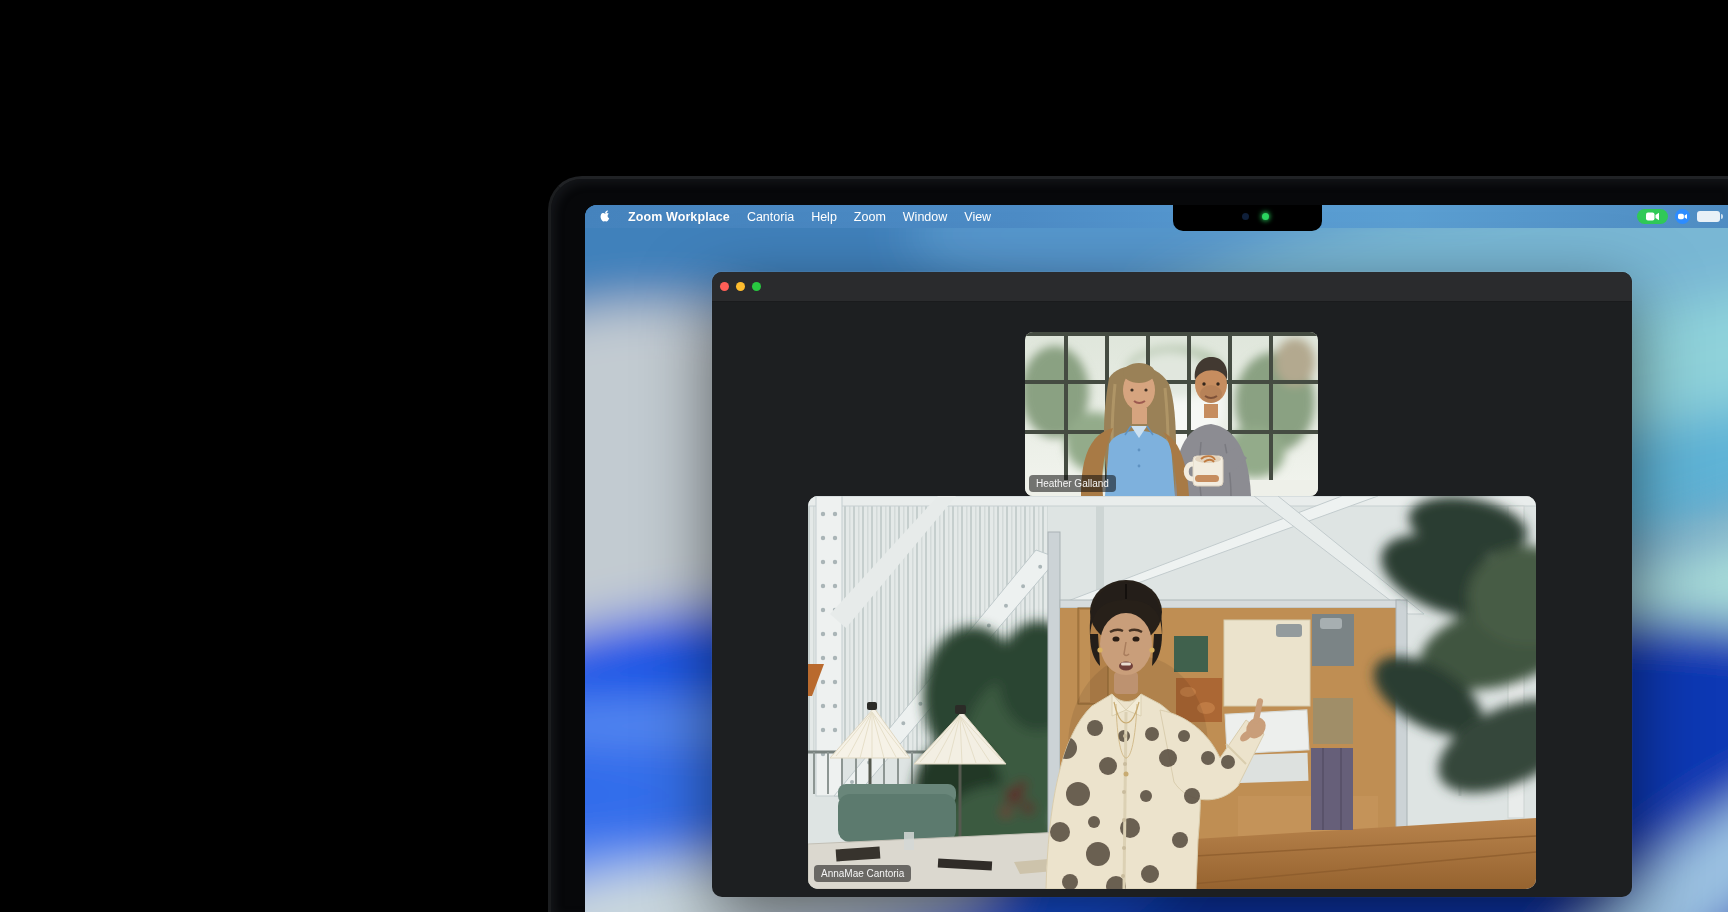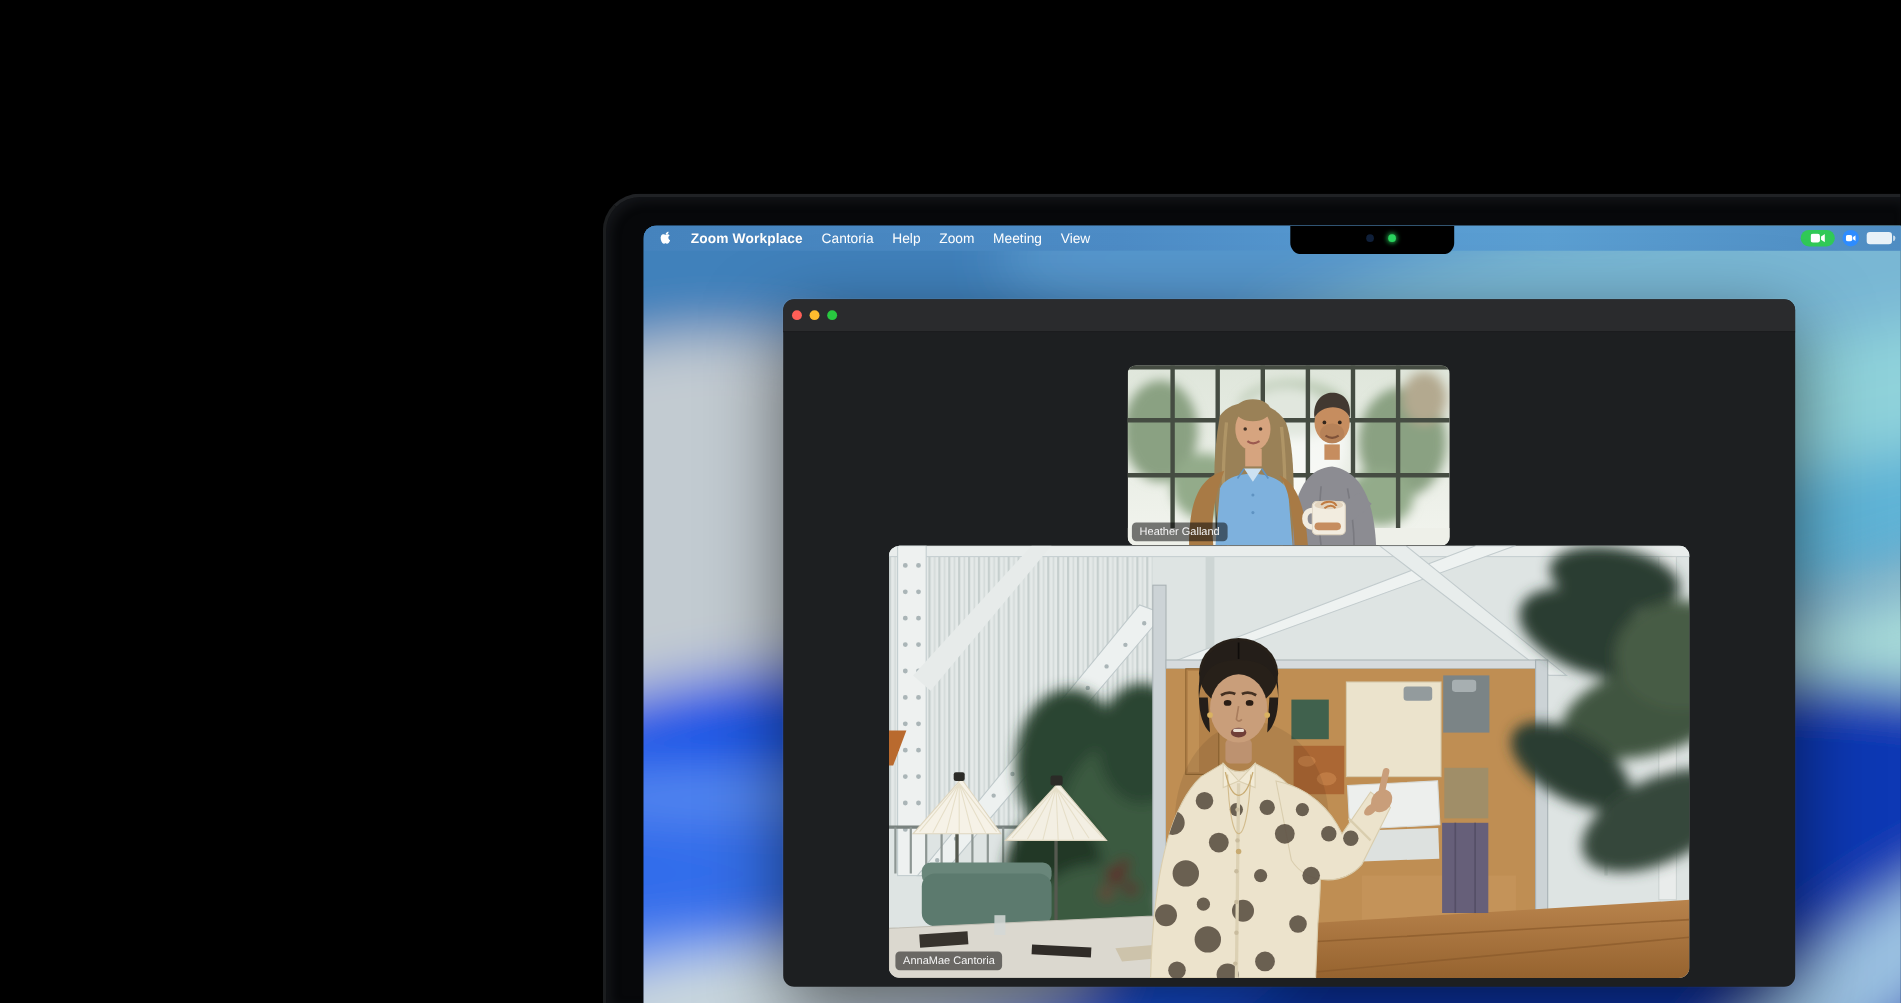--- a/index.html
+++ b/index.html
@@ -95,21 +95,21 @@
         <span class="apple">
           <svg viewBox="0 0 20 20" width="14" height="15">
             <path d="M10 6 C8.5 4.5 5.5 4.8 4.3 7 C2.8 9.8 4.2 14.2 6 16.2 C7 17.3 8 17.4 9 16.9 C9.7 16.6 10.3 16.6 11 16.9 C12 17.4 13 17.3 14 16.2 C14.9 15.2 15.6 13.9 16 12.6 C14.4 11.9 13.6 10.6 13.7 9.1 C13.8 7.8 14.5 6.8 15.5 6.2 C14.2 4.6 11.6 4.4 10 6 Z" fill="#fff"></path>
             <path d="M10.2 5.4 C10 4.2 10.8 2.9 11.9 2.2 C12.9 1.6 13.9 1.5 14 1.6 C14.1 2.8 13.4 4 12.4 4.7 C11.6 5.3 10.6 5.6 10.2 5.4 Z" fill="#fff"></path>
           </svg>
         </span>
         <span class="mb-app">Zoom Workplace</span>
         <span class="mb-item">Cantoria</span>
         <span class="mb-item">Help</span>
         <span class="mb-item">Zoom</span>
-        <span class="mb-item">Meeting</span>
+        <span class="mb-item">Window</span>
         <span class="mb-item">View</span>
       </div>
       <div class="mb-right">
         <span class="campill">
           <svg width="13" height="9" viewBox="0 0 13 9">
             <rect x="0" y="0.5" width="8.5" height="8" rx="2" fill="#fff"></rect>
             <path d="M9.5 3 L13 0.8 V8.2 L9.5 6 Z" fill="#fff"></path>
           </svg>
         </span>
         <span class="zoomdot">

